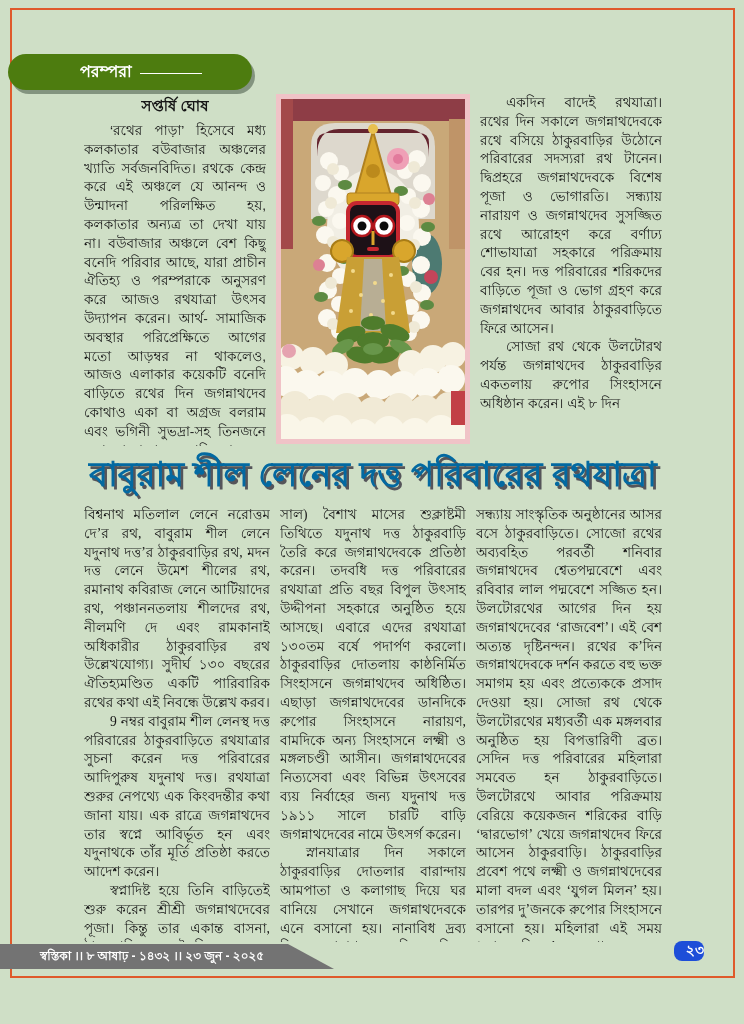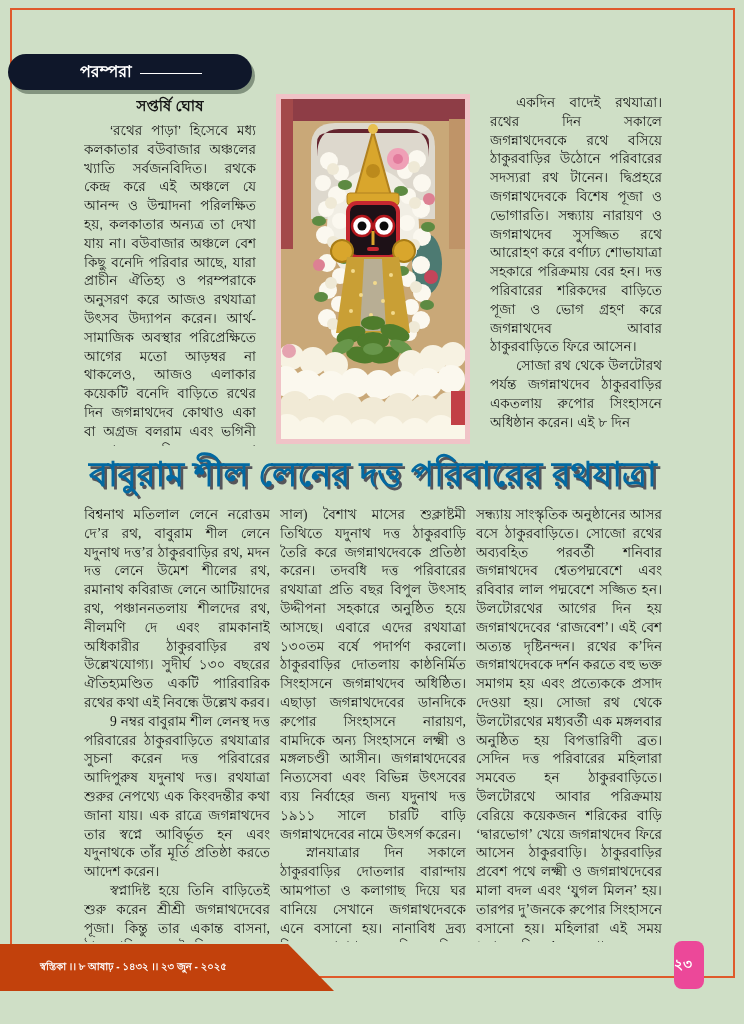--- a/index.html
+++ b/index.html
@@ -8,56 +8,56 @@
     position:relative; width:744px; height:1024px;
     background:#cfdfc6; overflow:hidden;
     font-family:"Liberation Sans", sans-serif; color:#161616;
   }
   .frame {
     position:absolute; left:10px; top:8px; right:9px; bottom:46px;
     border:2px solid #df5a2b; pointer-events:none;
   }
   .header-tag {
     position:absolute; left:8px; top:54px; width:244px; height:36px;
-    background:#0f172a; border-radius:18px;
+    background:#4d7c0f; border-radius:18px;
     box-shadow:3px 4px 0 rgba(70,85,70,.55);
     display:flex; align-items:center; padding-left:72px;
     color:#ffffff; font-size:16px; font-weight:bold; z-index:3;
   }
   .header-tag .rule { width:62px; border-top:1.6px solid #fff; margin-left:8px; margin-top:3px; }
   .content { position:absolute; left:84px; top:94px; width:578px; }
-  .top-grid { display:flex; gap:20px; height:352px; }
+  .top-grid { display:flex; gap:10px; height:352px; }
   .intro-col { width:186px; height:352px; overflow:hidden; }
   .byline { text-align:center; font-weight:bold; font-size:15px; margin-bottom:3px; }
   .body-text p { font-size:13.6px; line-height:18.8px; text-align:justify; }
   .body-text p.indent { text-indent:26px; }
   .photo {
     width:194px; height:350px; flex:none;
     border:5px solid #f0c3c7; background:#c9a878; overflow:hidden;
   }
   .photo svg { display:block; width:100%; height:100%; }
   .headline {
     margin-top:4px; text-align:center;
     font-size:34px; font-weight:bold; color:#0369a1;
     text-shadow:2.5px 3px 0 #55555a; line-height:48px;
     white-space:nowrap;
   }
   .bottom-grid { display:flex; gap:10px; margin-top:8px; height:436px;font-family:Liberation Serif, serif; }
   .bottom-grid .col { width:186px; height:436px; overflow:hidden; }
   .footer-bar {
-    position:absolute; left:0; top:944px; width:334px; height:47px;
-    background:#c2410c;
+    position:absolute; left:0; top:944px; width:334px; height:25px;
+    background:#737373;
     clip-path:polygon(0 0, 288px 0, 334px 100%, 0 100%);
     display:flex; align-items:center; padding-left:40px;
-    color:#ffffff; font-size:10px; font-weight:bold; z-index:4;
+    color:#ffffff; font-size:12px; font-weight:bold; z-index:4;
   }
   .page-badge {
-    position:absolute; left:674px; top:941px; width:30px; height:48px;
-    background:#ec4899; border-radius:8px;
-    display:flex; align-items:center; justify-content:flex-start;
+    position:absolute; left:674px; top:941px; width:30px; height:20px;
+    background:#1d4ed8; border-radius:8px;
+    display:flex; align-items:center; justify-content:flex-end;
     color:#ffffff; font-size:14px; font-weight:bold; z-index:4;
   }
 </style>
 </head>
 <body>
 
 <div class="page">
   <div class="frame"></div>
 
   <div class="header-tag">

